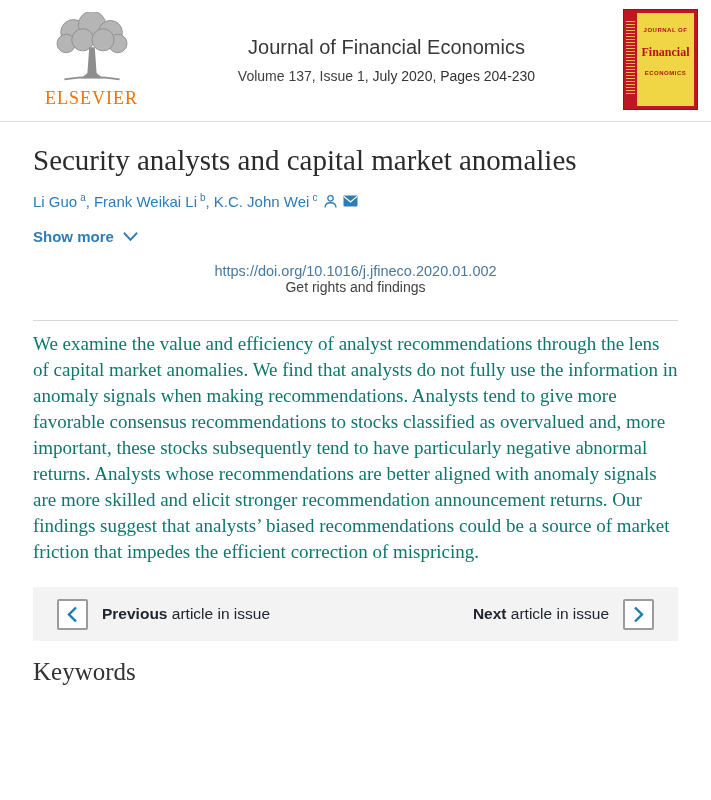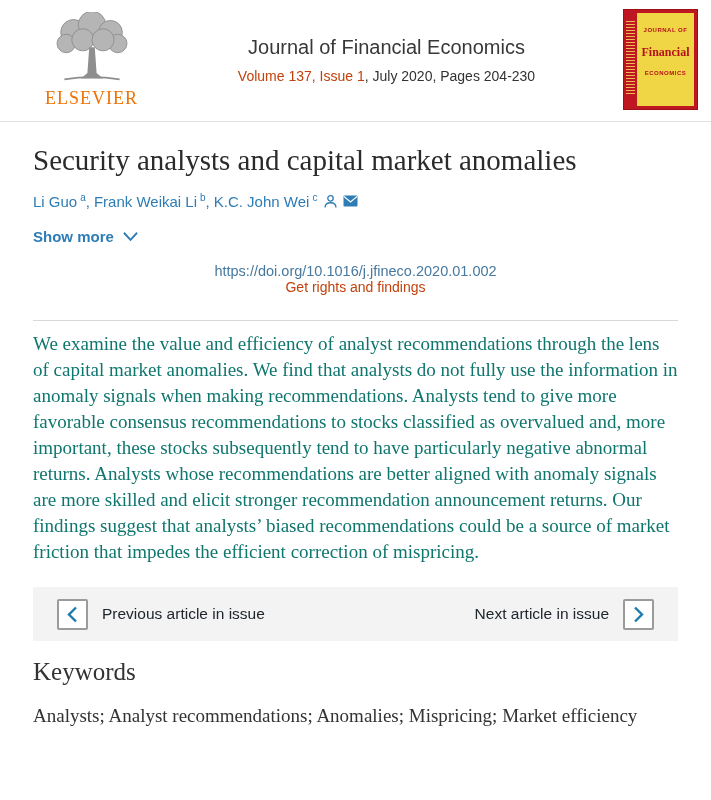--- a/index.html
+++ b/index.html
@@ -37,21 +37,21 @@
   .journal-title {
     font-size: 20px;
     color: #383838;
     font-weight: 400;
   }
   .journal-issue-line {
     margin-top: 9px;
     font-size: 14px;
     color: #333;
   }
-  .link-blue { color: #c2410c; cursor: pointer; text-decoration: none; }
+  .link-blue { color: #404040; cursor: pointer; text-decoration: none; }
 
   .cover-block { width: 88px; padding: 9px 12px 0 0; }
   .cover {
     width: 75px; height: 101px;
     background: #bf1722;
     border: 1px solid #9d1019;
     display: flex;
     padding: 3px 3px 3px 2px;
   }
   .cover-spine {
@@ -180,21 +180,21 @@
   .nav-group { display: flex; align-items: center; gap: 14px; cursor: pointer; }
   .nav-btn {
     width: 31px; height: 31px;
     background: #fff;
     border: 2px solid #9b9b9b;
     border-radius: 2px;
     display: flex; align-items: center; justify-content: center;
     cursor: pointer;
   }
   .nav-label { font-size: 15.5px; color: #20262e; }
-  .nav-label b { font-weight: 400; }
+  .nav-label b { font-weight: 700; }
 
   
   .keywords-heading { margin-top: 16px; }
   .keywords-text {
     margin-top: 17px;
     font-family: "Liberation Serif", serif;
     font-size: 19px;
     line-height: 24px;
     color: #333;
   }
@@ -294,15 +294,14 @@
       <span class="nav-label"><b>Next</b><span> article in issue</span></span>
       <div class="nav-btn">
         <svg width="11" height="17" viewBox="0 0 11 17" fill="none" stroke="#1c7bad" stroke-width="2.4">
           <polyline points="2,1.5 9,8.5 2,15.5"></polyline>
         </svg>
       </div>
     </div>
   </div>
 
   <h2 class="section-heading keywords-heading">Keywords</h2>
-  <div class="keywords-text">Analysts; Analyst recommendations; Anomalies; Mispricing; Market efficiency</div>
 
 </div>
 
 </body></html>

